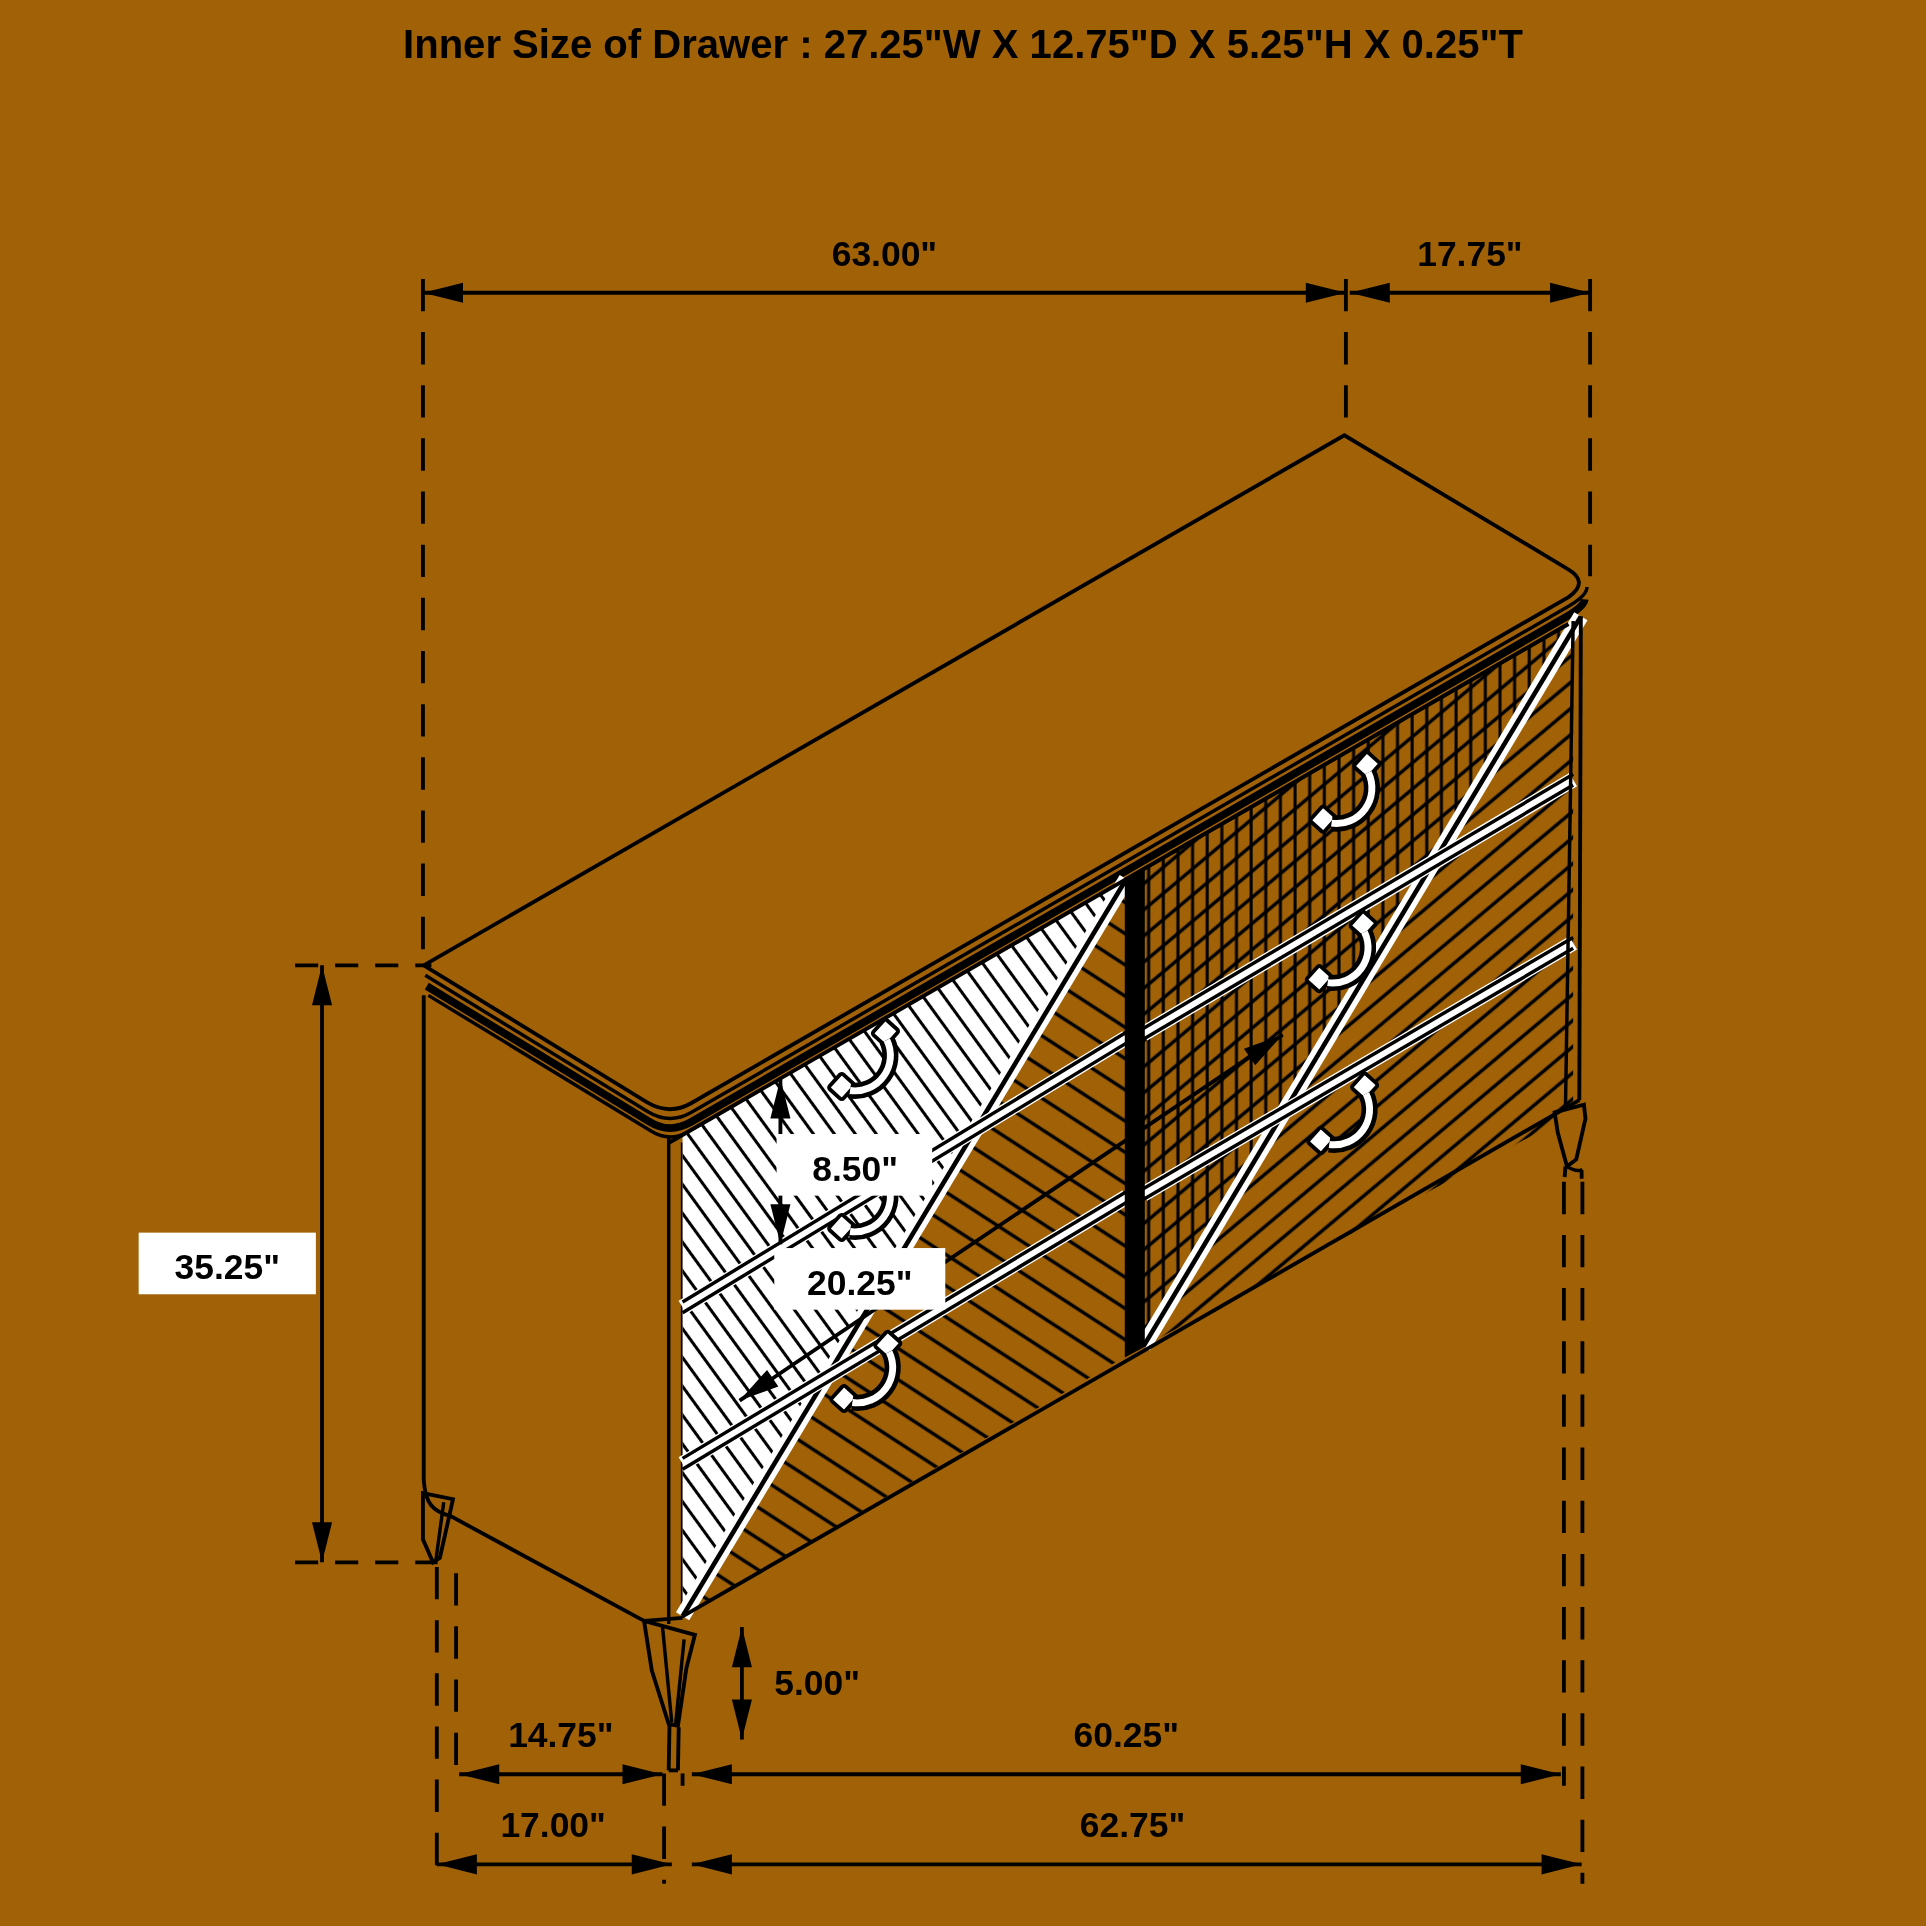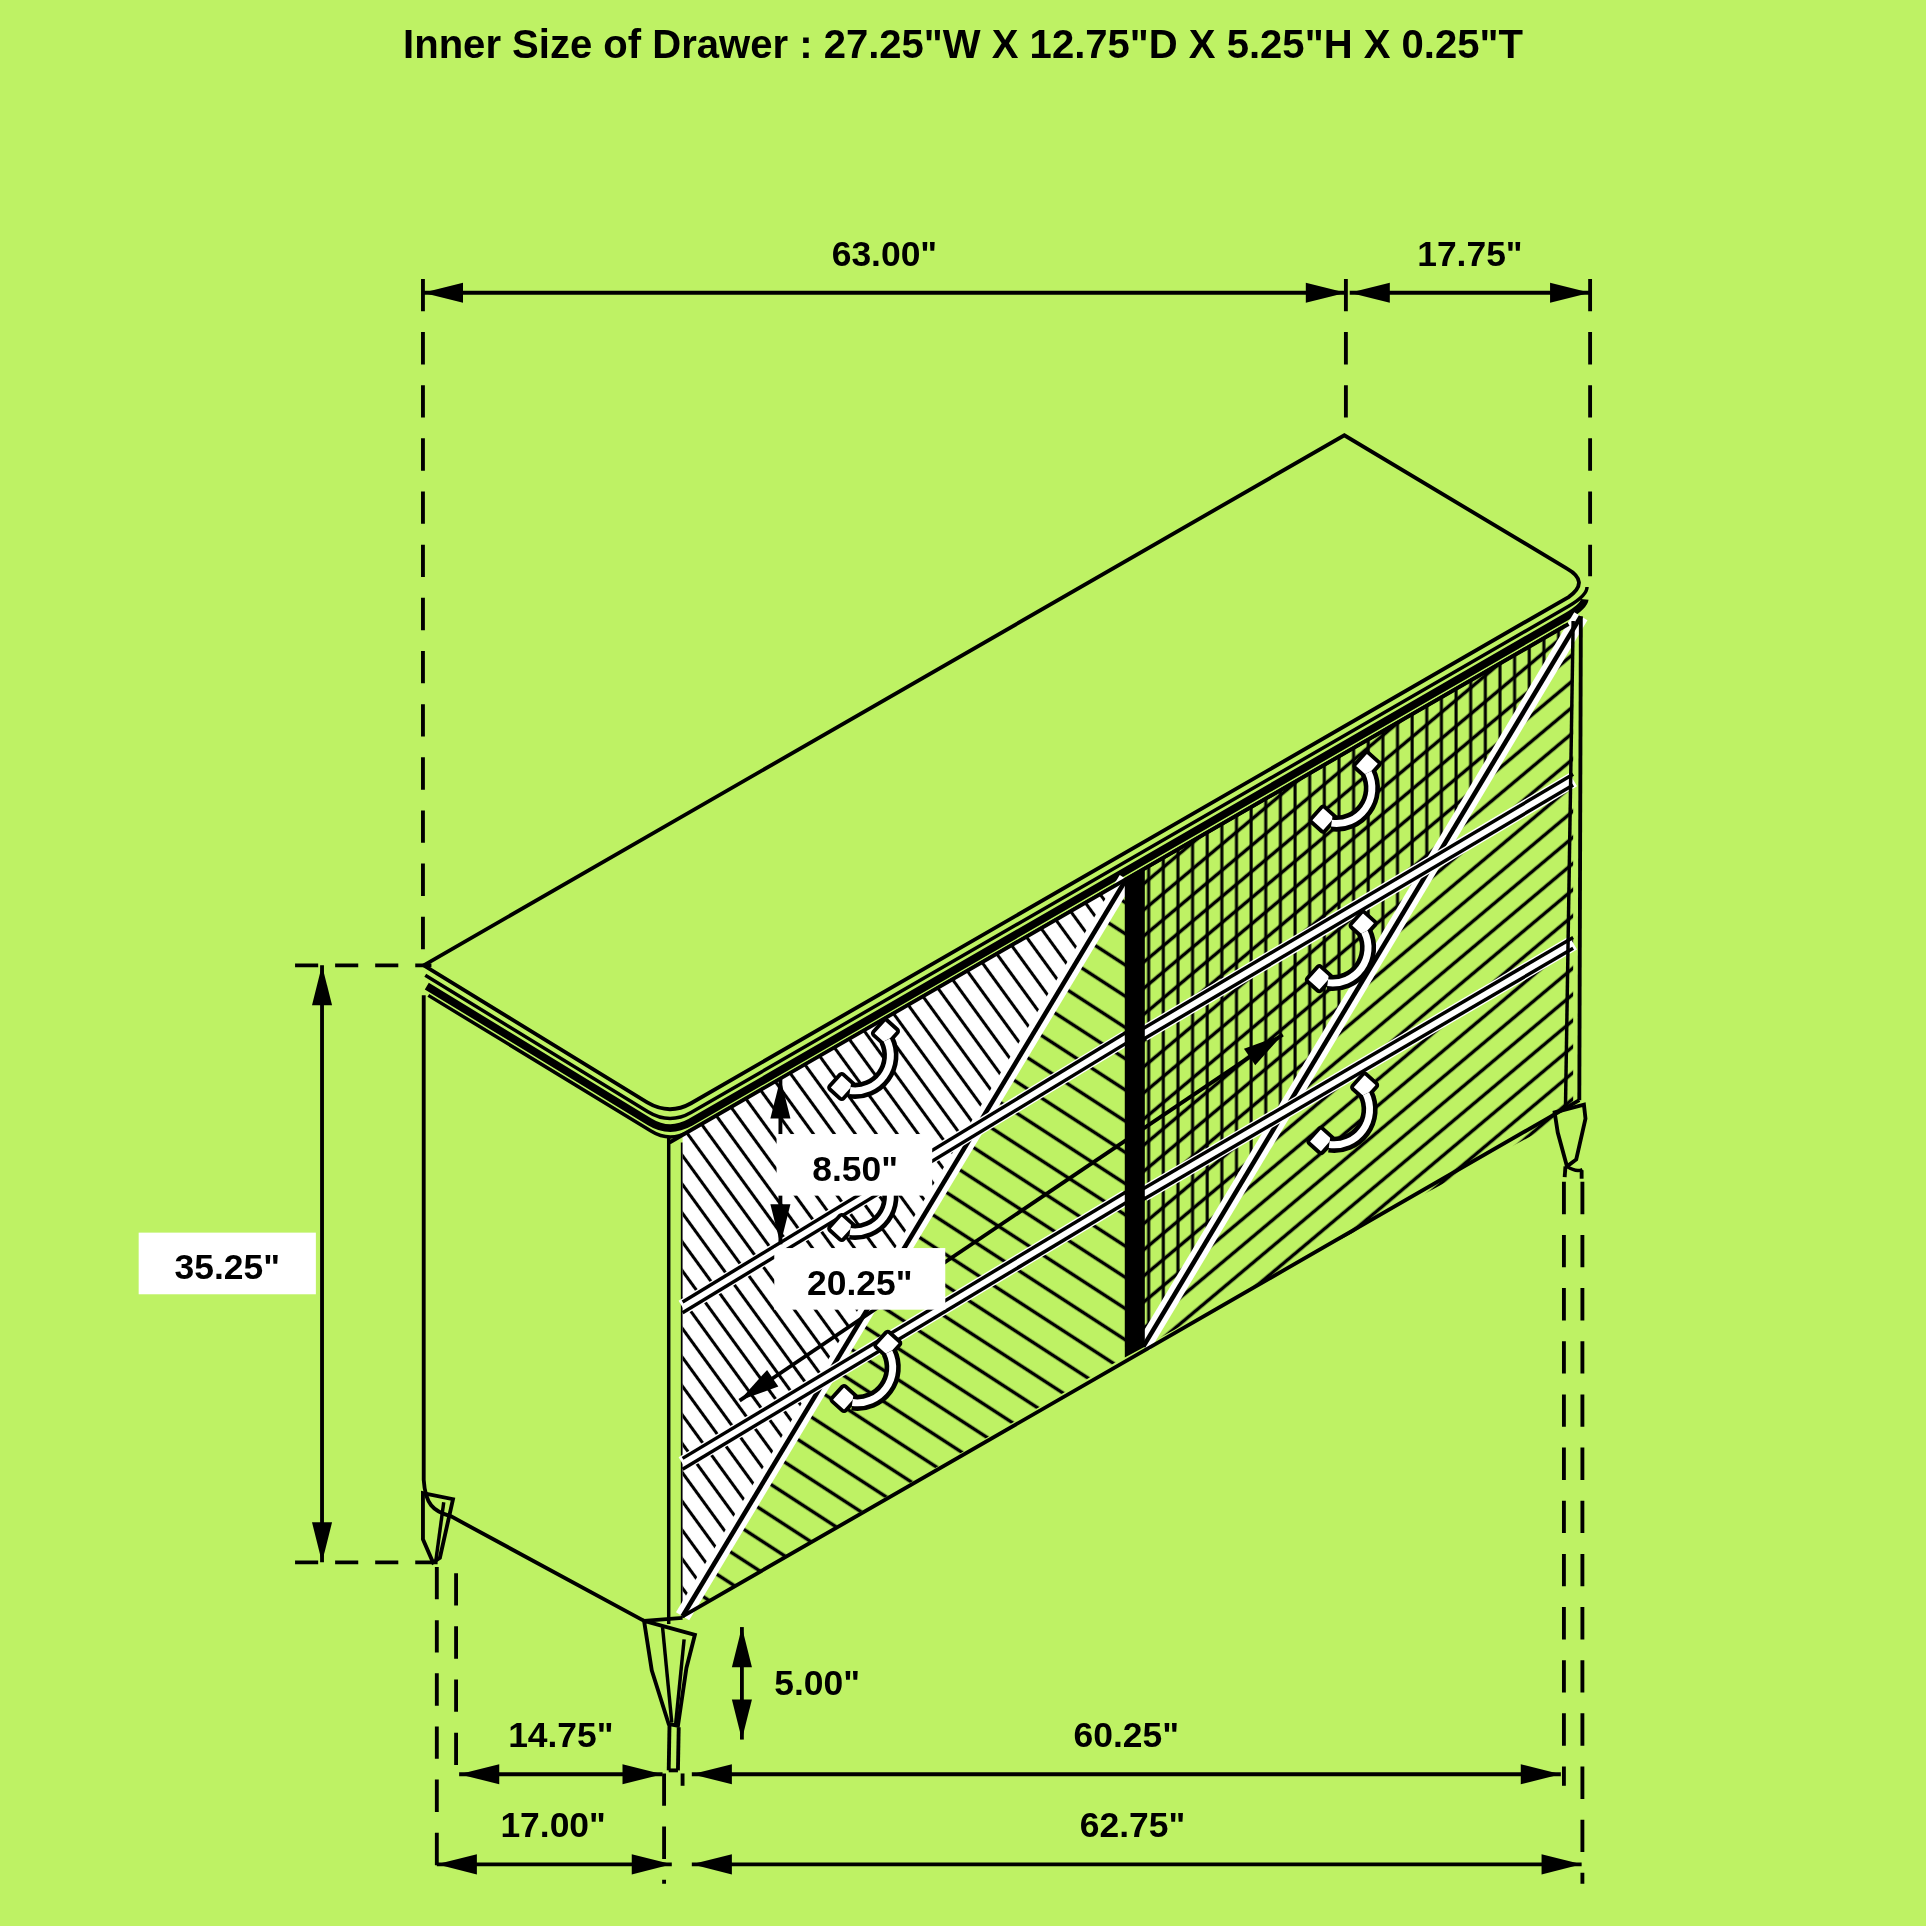--- a/index.html
+++ b/index.html
@@ -1,16 +1,16 @@
 <!DOCTYPE html>
 <html style="font-size:12.3px"><head>
 <meta charset="utf-8">
 <style>
   html,body{margin:0;padding:0;background:#ffffff;}
-  .stage{width:1926px;height:1926px;background:#bef264;position:relative;}
+  .stage{width:1926px;height:1926px;background:#a16207;position:relative;}
   svg{display:block;font-family:"Liberation Sans",sans-serif;}
   text{font-weight:bold;fill:#000;}
   .dimtxt{font-size:46px;}
   .titletxt{font-size:52px;}
   .thin{stroke:#000;stroke-width:4.5;fill:none;}
   .med{stroke:#000;stroke-width:6;fill:none;}
   .thick{stroke:#000;stroke-width:10;fill:none;}
   .dim{stroke:#000;stroke-width:5;fill:none;}
   .dash{stroke:#000;stroke-width:5;fill:none;stroke-dasharray:42 27;}
   .dash2{stroke:#000;stroke-width:5;fill:none;stroke-dasharray:30 22;}

